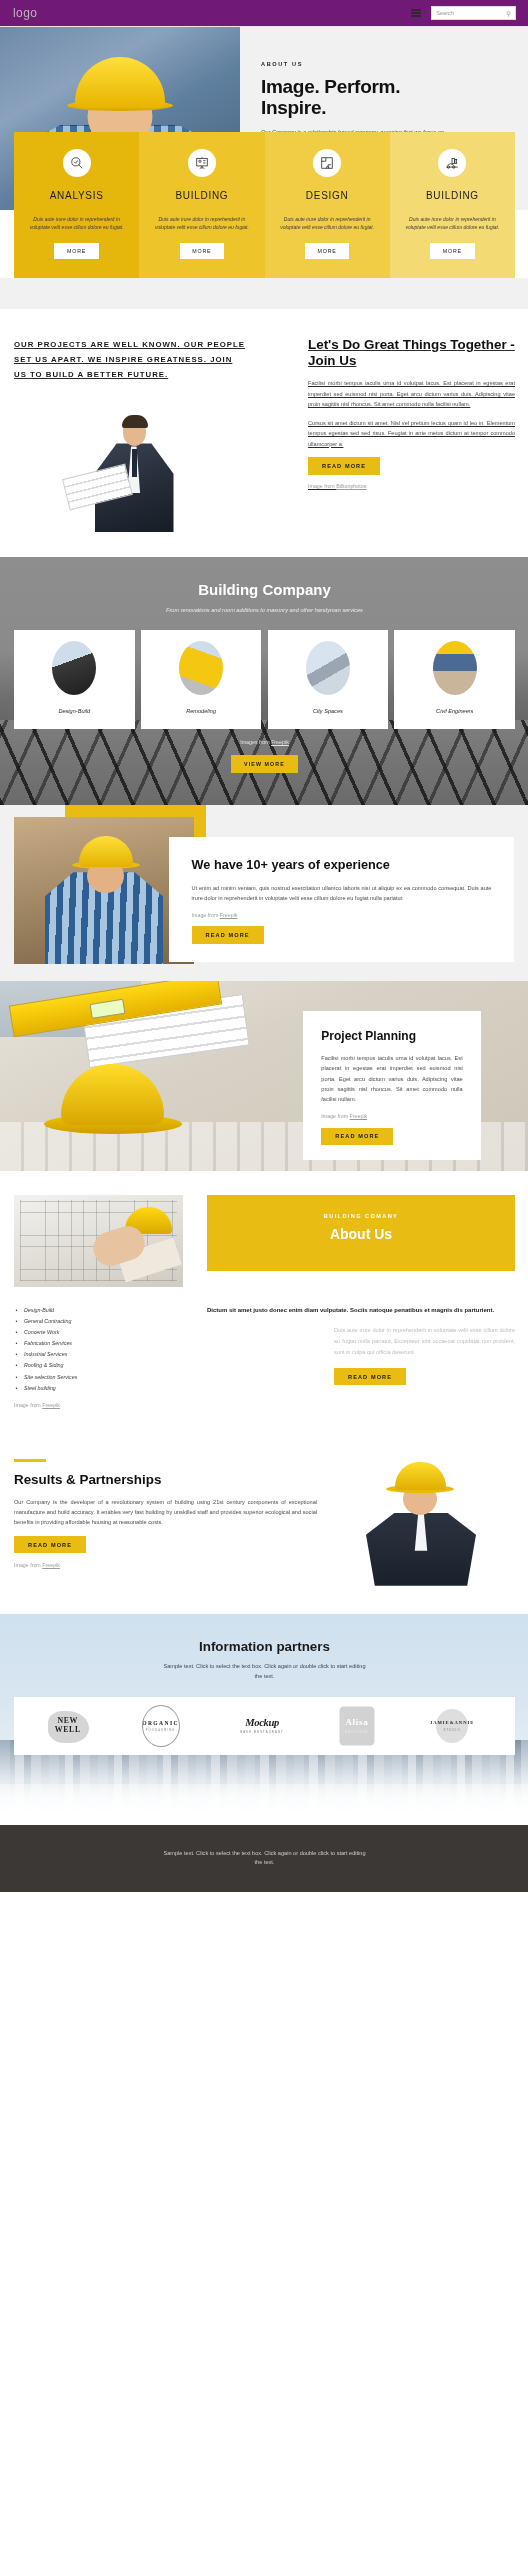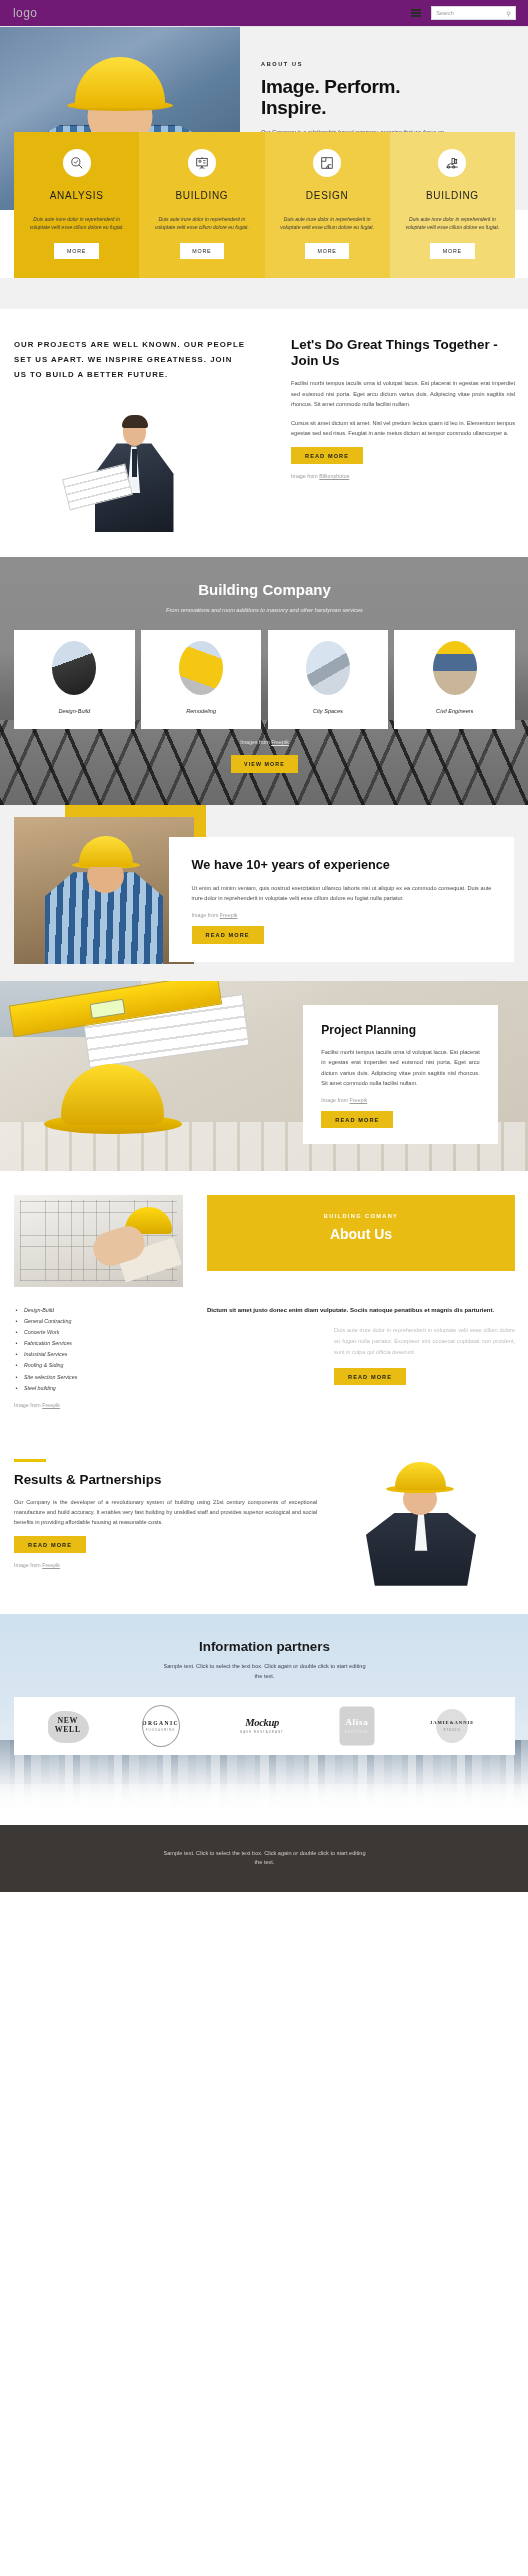--- a/index.html
+++ b/index.html
@@ -103,21 +103,21 @@
   .card-text { font-size:5px; line-height:1.75; font-style:italic; color:#3b3b3b; margin-bottom:11.3px; }
   .btn-white {
     display:inline-block; background:#fff; color:#222;
     font-size:5.3px; letter-spacing:0.8px; padding:5px 12.7px; cursor:pointer;
   }
 
   .spacer-grey { height:31px; background:#f1f1f1; }
 
   
   .projects { position:relative; padding:28px 14px 25px; background:#fff; }
-  .proj-inner { display:flex; gap:4px; }
+  .proj-inner { display:flex; gap:21px;text-decoration:underline; }
   .proj-left { width:233px; position:relative; }
   .proj-head {
     font-size:7.8px; font-weight:700; letter-spacing:1px; line-height:1.95;
     text-transform:uppercase; color:#1a1a1a;
   }
   .proj-photo {
     position:relative; margin:30px auto 0; width:162px; height:120px;
   }
   .proj-photo .pbody {
     position:absolute; left:45px; top:31px; width:79px; height:89px;
@@ -248,21 +248,21 @@
   .plan .hatbrim {
     position:absolute; left:44px; top:133px; width:138px; height:20px;
     border-radius:50%; background:linear-gradient(180deg,#f0c400,#cf9d00);
   }
   .plan .bp {
     position:absolute; left:0; bottom:0; width:100%; height:49px;
     background:repeating-linear-gradient(90deg, rgba(255,255,255,.85) 0 21px, rgba(210,210,200,.6) 21px 24px);
     opacity:.55;
   }
   .plan-card {
-    position:absolute; left:303px; top:24px; width:195px; background:#fff;
+    position:absolute; left:303px; top:30px; width:178px; background:#fff;
     padding:18.3px 18.3px 15.5px;
   }
   .plan-card h2 {
     font-family:"Liberation Sans Narrow","Liberation Sans",sans-serif;
     font-size:12px; font-weight:700; color:#111; margin-bottom:10px;
   }
 
   
   .about { position:relative; background:#fff; padding:24px 14px 28px; }
   .about-top { display:flex; gap:24px; align-items:flex-start; }

